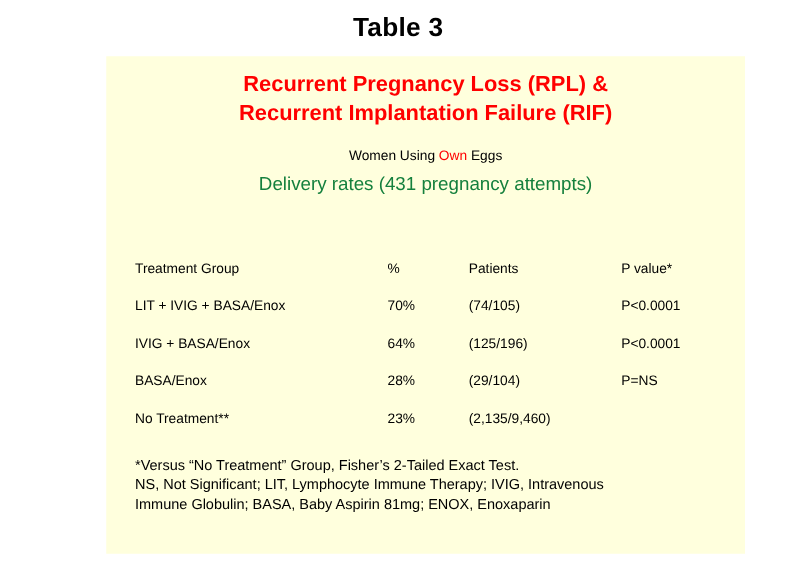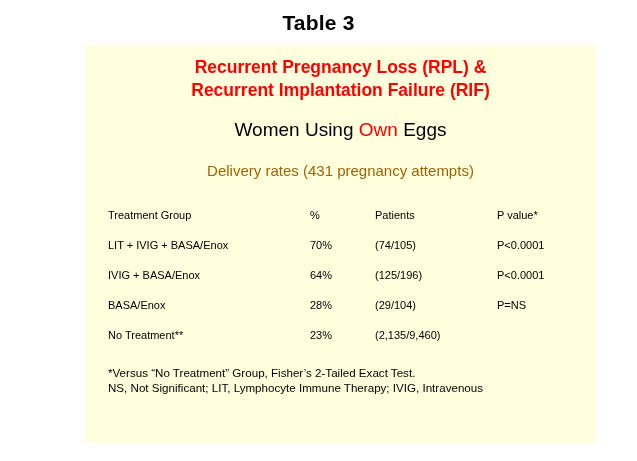--- a/index.html
+++ b/index.html
@@ -61,31 +61,31 @@
   }
   #title-block .tline { display: block; white-space: nowrap; }
 
   
   #subtitle-1 {
     position: absolute;
     left: 0;
     top: 74px;
     width: 511px;
     text-align: center;
-    font-size: 19px;
+    font-size: 11px;
     color: #000000;
   }
   #subtitle-2 {
     position: absolute;
     left: 0;
-    top: 117px;
+    top: 94px;
     width: 511px;
     text-align: center;
     font-size: 15px;
-    color: #a16207;
+    color: #15803d;
   }
   .red-word { color: #ff0000; }
 
   
   #data-table {
     position: absolute;
     left: 23px;
     top: 155px;
     width: 470px;
     border-collapse: collapse;
@@ -171,16 +171,17 @@
           <td class="c-pct">23%</td>
           <td class="c-pat">(2,135/9,460)</td>
           <td class="c-p"></td>
         </tr>
       </tbody>
     </table>
 
     <div id="footnotes">
       <span class="fn-line">*Versus “No Treatment” Group, Fisher’s 2-Tailed Exact Test.</span>
       <span class="fn-line">NS, Not Significant; LIT, Lymphocyte Immune Therapy; IVIG, Intravenous</span>
+      <span class="fn-line">Immune Globulin; BASA, Baby Aspirin 81mg; ENOX, Enoxaparin</span>
     </div>
 
   </div>
 </div>
 
 </body></html>

